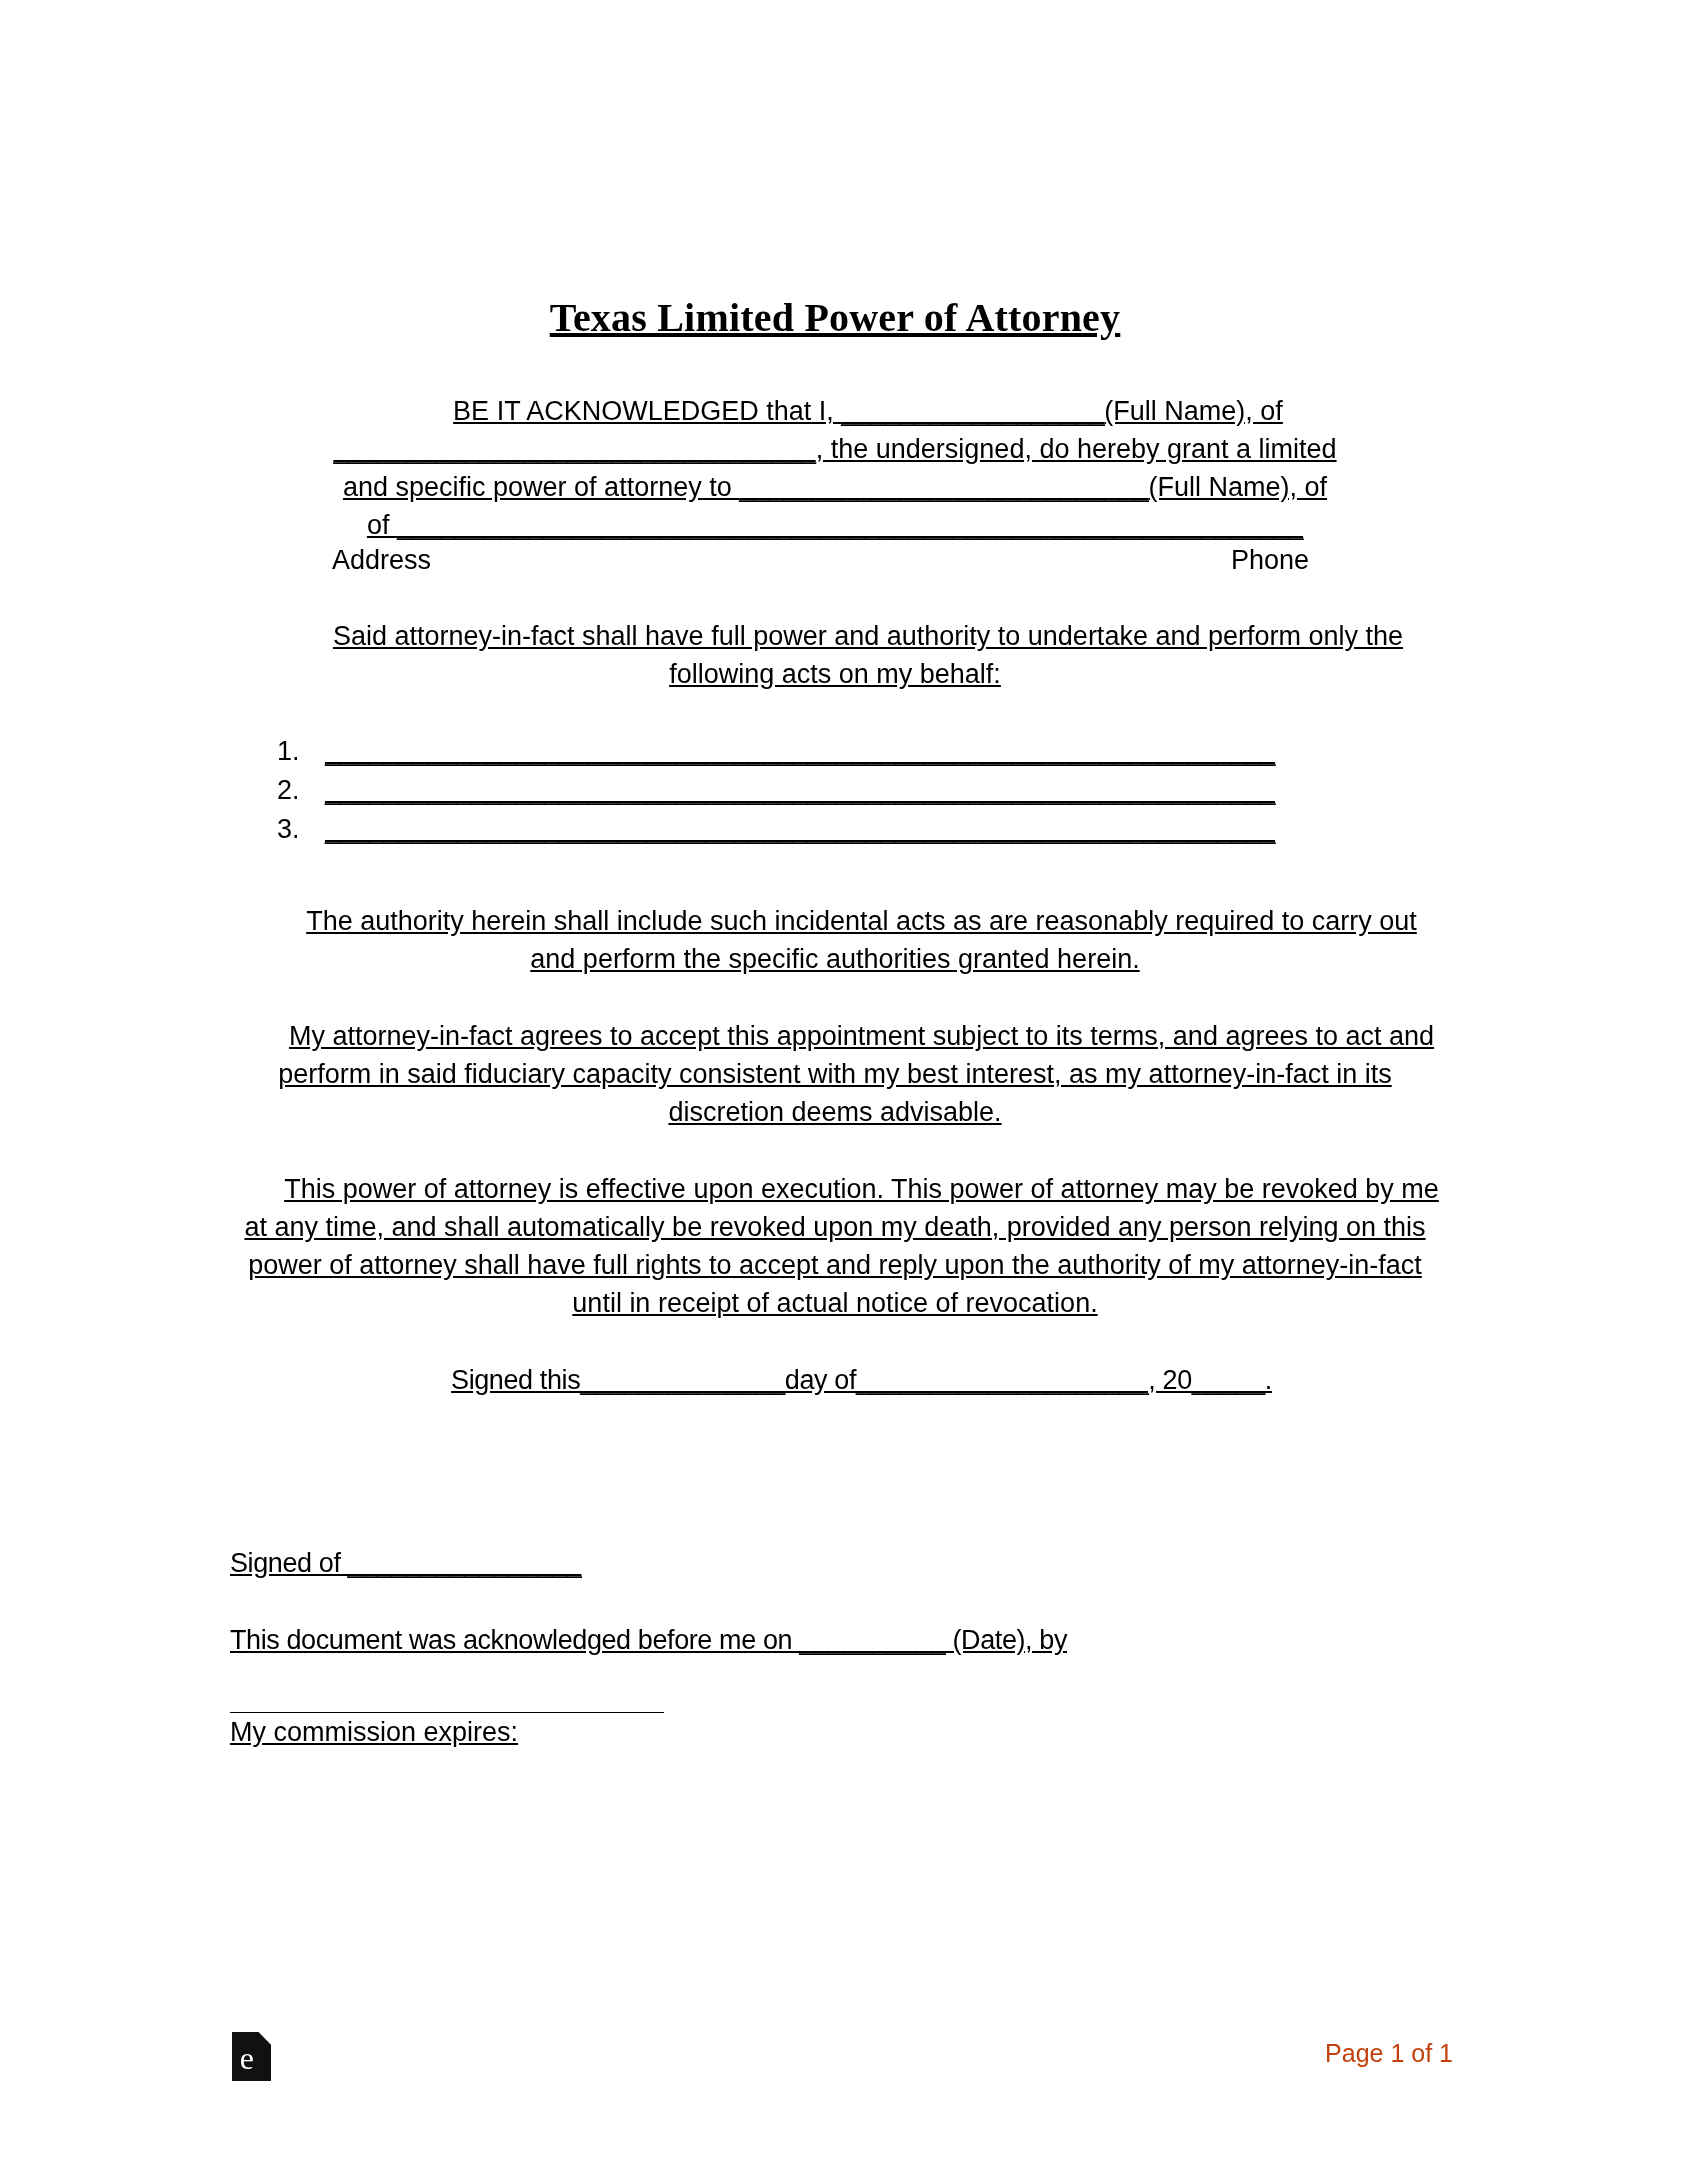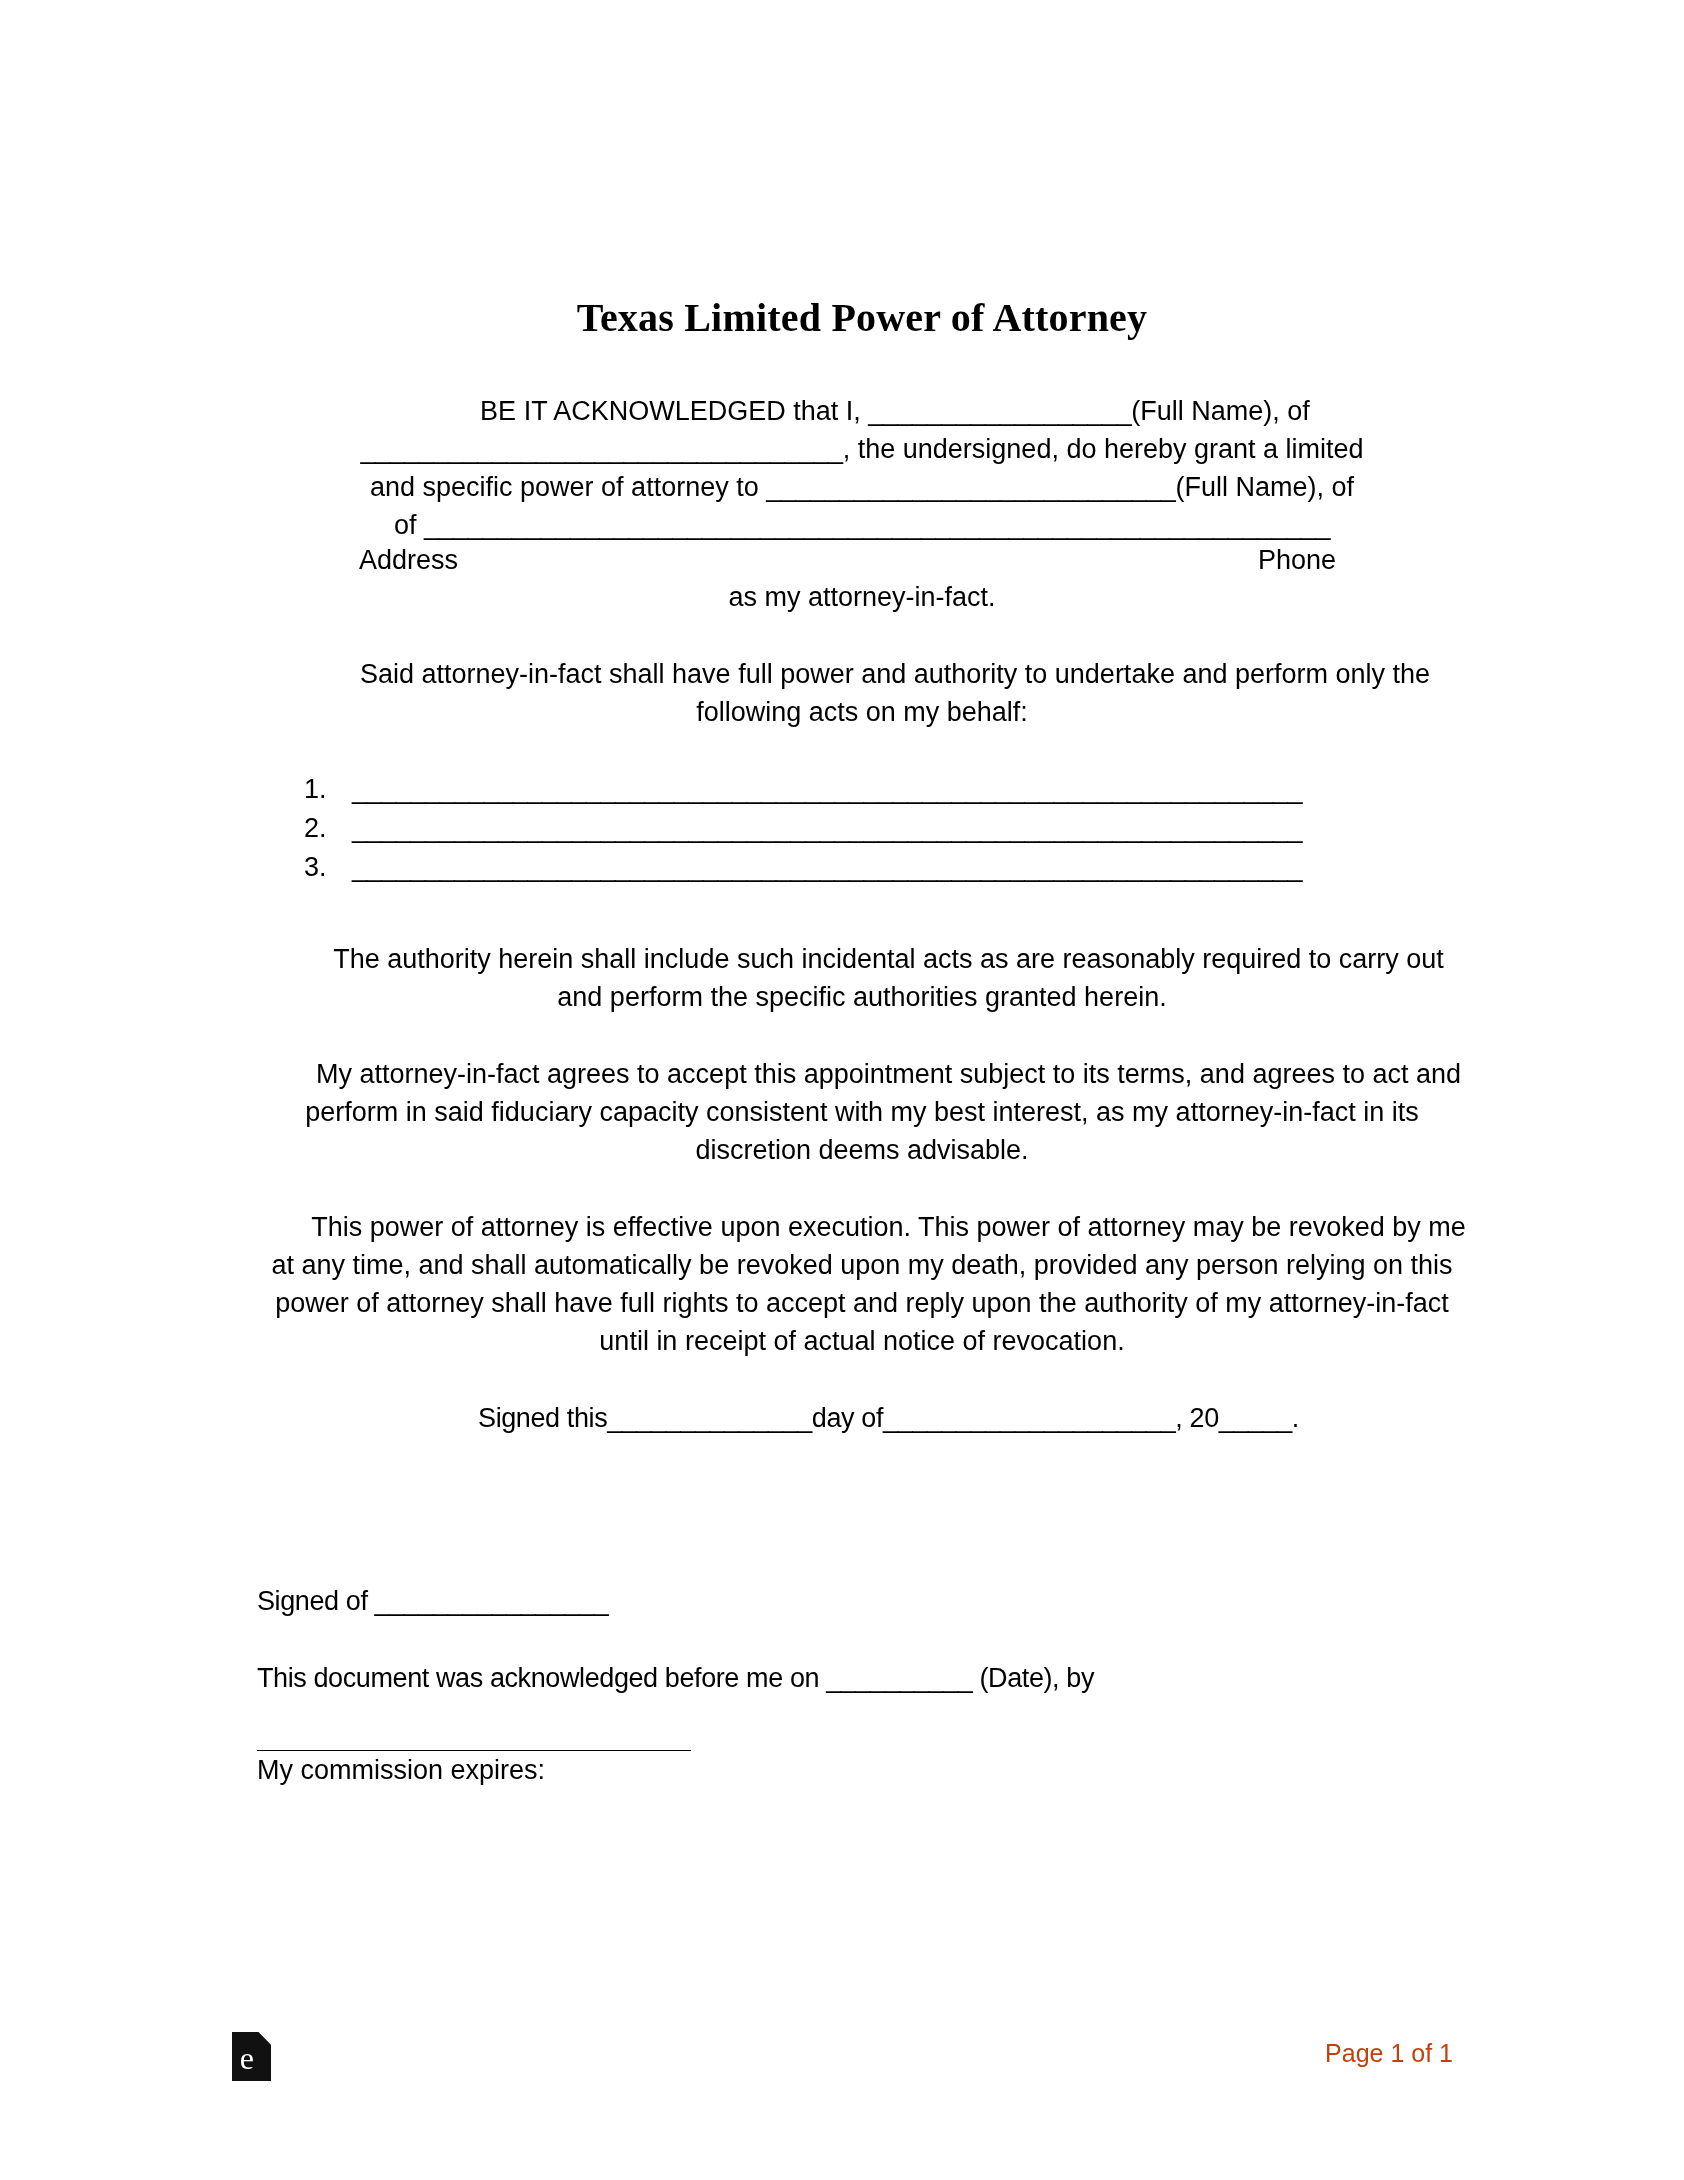--- a/index.html
+++ b/index.html
@@ -18,23 +18,24 @@
   .page {
     position: absolute;
     left: 0;
     top: 0;
     width: 1685px;
     height: 2181px;
     background: #ffffff;
   }
   .content {
     position: absolute;
-    left: 257px;
+    left: 230px;
     top: 294px;
     width: 1210px;
+    text-decoration: underline;
   }
   .doc-title {
     font-family: "Liberation Serif", serif;
     font-weight: bold;
     font-size: 40px;
     text-align: center;
     letter-spacing: 0.2px;
     margin: 0 0 51px 0;
   }
   .para {
@@ -175,21 +176,20 @@
       <span class="blank">_________________________________</span><span>, the undersigned, do hereby grant a limited</span><br>
       <span>and specific power of attorney to </span><span class="blank">____________________________</span><span>(Full Name), of</span><br>
       <span>of </span><span class="blank">______________________________________________________________</span>
     </p>
 
     <div class="label-row">
       <span class="label-address">Address</span>
       <span class="label-phone">Phone</span>
     </div>
 
-    <p class="para">as my attorney-in-fact.</p>
 
     <div class="gap-md"></div>
 
     <p class="para">
       <span class="indent"></span><span>Said attorney-in-fact shall have full power and authority to undertake and perform only the following acts on my behalf:</span>
     </p>
 
     <div class="gap-md"></div>
 
     <ul class="list">

